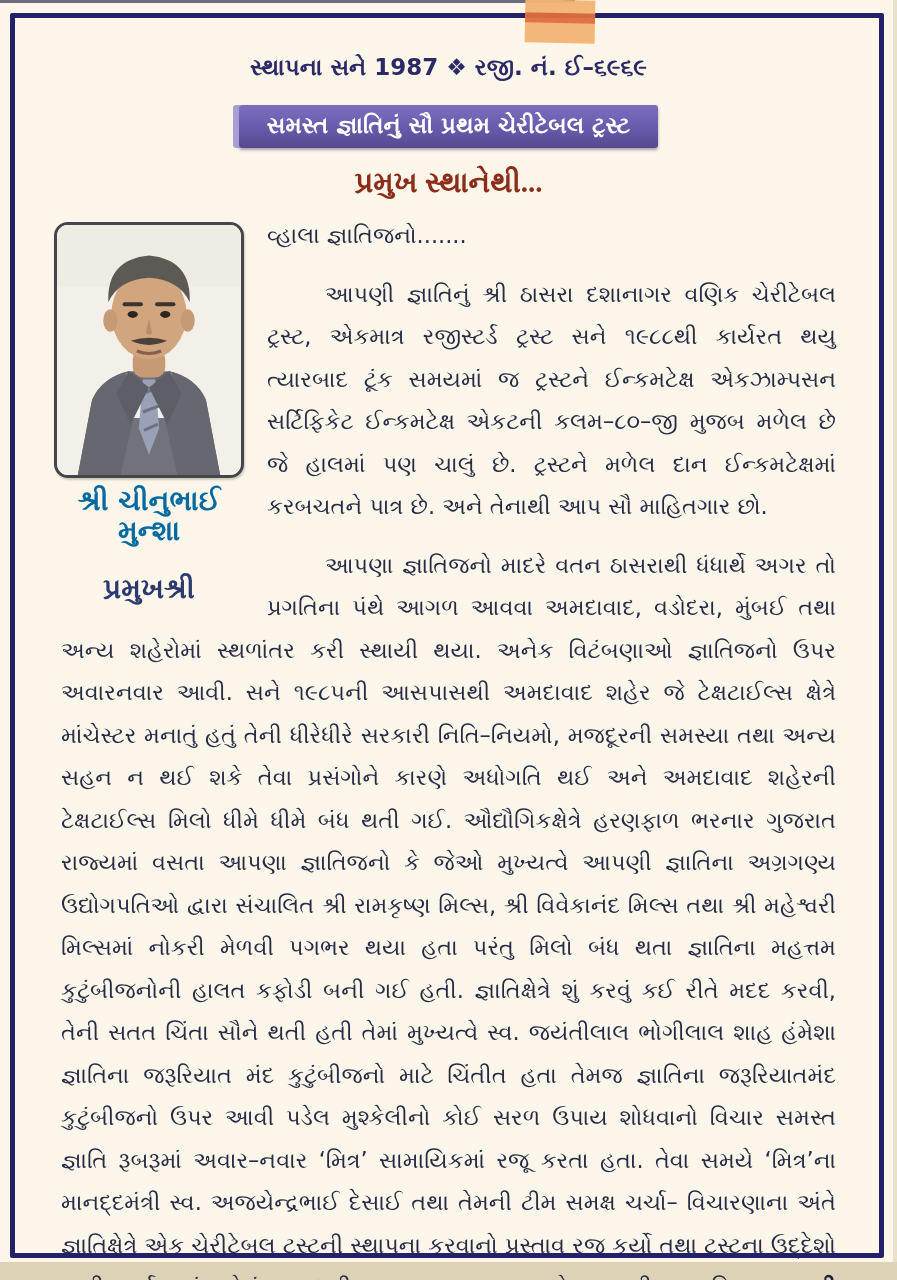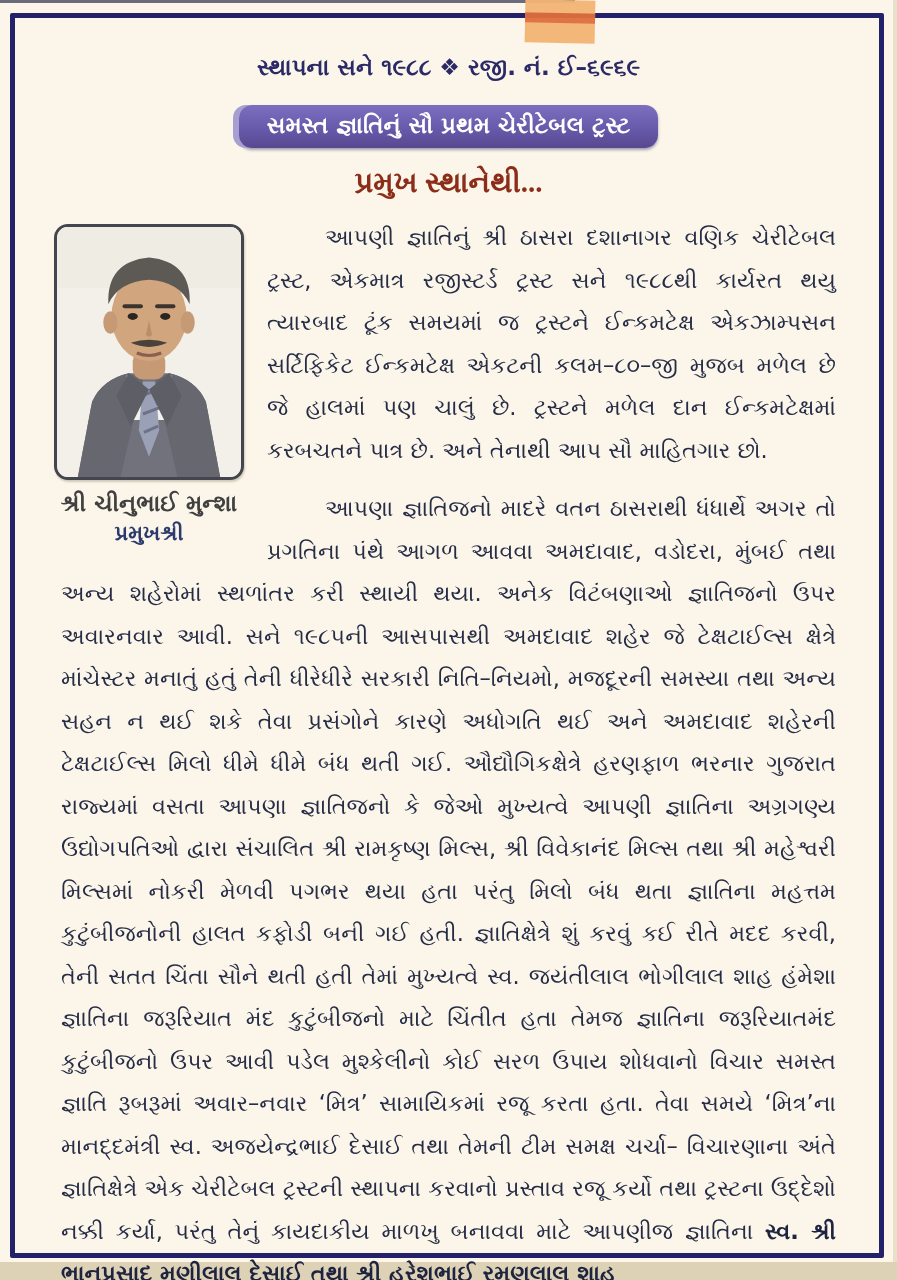--- a/index.html
+++ b/index.html
@@ -37,61 +37,61 @@
     color:#6e2718;text-shadow:1px 1px 0 rgba(110,39,24,.25);
   }
   .subtitle{
     text-align:center;margin:14px 0 0 0;
     font-size:23px;font-weight:bold;color:#2b2a66;
   }
   .badge{
     display:table;margin:24px auto 0 auto;
     background:linear-gradient(180deg,#7d6ec0 0%,#675aab 55%,#57488f 100%);
     color:#ffffff;font-size:23px;font-weight:bold;
-    padding:7px 28px 9px 28px;border-radius:13px;
+    padding:7px 28px 9px 28px;border-radius:3px;
     box-shadow:-6px 0 0 #a79ed1, 0 2px 3px rgba(60,50,110,.45);
   }
   .section-heading{
     text-align:center;margin:18px 0 0 0;
     font-size:29px;font-weight:bold;color:#8c2d19;font-family:Liberation Serif, serif;
   }
 
   .content{
     position:relative;margin:14px 15px 0 15px;
     color:#262c46;font-size:22.5px;line-height:42.5px;
   }
   .photo-block{
     float:left;width:208px;margin:8px 14px 0 0;text-align:center;
   }
   .photo-frame{
     width:184px;height:250px;margin:0 auto;
     border:3px solid #45454f;border-radius:14px;overflow:hidden;
     background:#f4f1ea;box-shadow:1px 2px 2px rgba(80,70,40,.25);
   }
   .photo-frame svg{display:block;width:100%;height:100%;}
-  .caption-name{margin-top:8px;font-size:23px;font-weight:bold;color:#404040;line-height:30px;}
-  .caption-role{font-size:21px;font-weight:bold;color:#2c3a6e;line-height:30px;}
+  .caption-name{margin-top:8px;font-size:28px;font-weight:bold;color:#0369a1;line-height:30px;}
+  .caption-role{font-size:28px;font-weight:bold;color:#2c3a6e;line-height:30px;margin-top:28px;}
 
   .greeting{margin:0;font-weight:500;}
   .para{margin:16px;text-align:justify;text-indent:58px;}
   .bold-names{font-weight:bold;color:#1e2440;}
 </style>
 </head>
 <body>
 
 <div class="scan-top-line"></div>
 <div class="page-frame"></div>
 <div class="orange-tab">
   <div class="tab-stripe"></div>
 </div>
 
 <div class="inner">
 
 
-  <div class="subtitle">સ્થાપના સને ૧૯૮૮ ❖ રજી. નં. ઈ–૬૯૬૯</div>
+  <div class="subtitle">સ્થાપના સને 1987 ❖ રજી. નં. ઈ–૬૯૬૯</div>
 
   <div class="badge">સમસ્ત જ્ઞાતિનું સૌ પ્રથમ ચેરીટેબલ ટ્રસ્ટ</div>
 
   <div class="section-heading">પ્રમુખ સ્થાનેથી...</div>
 
   <div class="content">
 
     <div class="photo-block">
       <div class="photo-frame">
         <svg viewBox="0 0 180 246">
@@ -131,20 +131,21 @@
 
           <path d="M72 114 Q90 108 108 114 Q90 122 72 114 Z" fill="#4a423a"></path>
 
           <path d="M78 124 Q90 129 102 124" stroke="#8a5f4f" stroke-width="3" fill="none"></path>
         </svg>
       </div>
       <div class="caption-name">શ્રી ચીનુભાઈ મુન્શા</div>
       <div class="caption-role">પ્રમુખશ્રી</div>
     </div>
 
+    <p class="greeting">વ્હાલા જ્ઞાતિજનો.......</p>
 
     <p class="para">આપણી જ્ઞાતિનું શ્રી ઠાસરા દશાનાગર વણિક ચેરીટેબલ ટ્રસ્ટ, એકમાત્ર રજીસ્ટર્ડ ટ્રસ્ટ સને ૧૯૮૮થી કાર્યરત થયુ ત્યારબાદ ટૂંક સમયમાં જ ટ્રસ્ટને ઈન્કમટેક્ષ એકઝામ્પસન સર્ટિફિકેટ ઈન્કમટેક્ષ એકટની કલમ–૮૦–જી મુજબ મળેલ છે જે હાલમાં પણ ચાલું છે. ટ્રસ્ટને મળેલ દાન ઈન્કમટેક્ષમાં કરબચતને પાત્ર છે. અને તેનાથી આપ સૌ માહિતગાર છો.</p>
 
     <p class="para"><span>આપણા જ્ઞાતિજનો માદરે વતન ઠાસરાથી ધંધાર્થે અગર તો પ્રગતિના પંથે આગળ આવવા અમદાવાદ, વડોદરા, મુંબઈ તથા અન્ય શહેરોમાં સ્થળાંતર કરી સ્થાયી થયા. અનેક વિટંબણાઓ જ્ઞાતિજનો ઉપર અવારનવાર આવી. સને ૧૯૮૫ની આસપાસથી અમદાવાદ શહેર જે ટેક્ષટાઈલ્સ ક્ષેત્રે માંચેસ્ટર મનાતું હતું તેની ધીરેધીરે સરકારી નિતિ–નિયમો, મજદૂરની સમસ્યા તથા અન્ય સહન ન થઈ શકે તેવા પ્રસંગોને કારણે અધોગતિ થઈ અને અમદાવાદ શહેરની ટેક્ષટાઈલ્સ મિલો ધીમે ધીમે બંધ થતી ગઈ. ઔદ્યૌગિકક્ષેત્રે હરણફાળ ભરનાર ગુજરાત રાજ્યમાં વસતા આપણા જ્ઞાતિજનો કે જેઓ મુખ્યત્વે આપણી જ્ઞાતિના અગ્રગણ્ય ઉદ્યોગપતિઓ દ્વારા સંચાલિત શ્રી રામકૃષ્ણ મિલ્સ, શ્રી વિવેકાનંદ મિલ્સ તથા શ્રી મહેશ્વરી મિલ્સમાં નોકરી મેળવી પગભર થયા હતા પરંતુ મિલો બંધ થતા જ્ઞાતિના મહત્તમ કુટુંબીજનોની હાલત કફોડી બની ગઈ હતી. જ્ઞાતિક્ષેત્રે શું કરવું કઈ રીતે મદદ કરવી, તેની સતત ચિંતા સૌને થતી હતી તેમાં મુખ્યત્વે સ્વ. જયંતીલાલ ભોગીલાલ શાહ હંમેશા જ્ઞાતિના જરૂરિયાત મંદ કુટુંબીજનો માટે ચિંતીત હતા તેમજ જ્ઞાતિના જરૂરિયાતમંદ કુટુંબીજનો ઉપર આવી પડેલ મુશ્કેલીનો કોઈ સરળ ઉપાય શોધવાનો વિચાર સમસ્ત જ્ઞાતિ રૂબરૂમાં અવાર–નવાર ‘મિત્ર’ સામાયિકમાં રજૂ કરતા હતા. તેવા સમયે ‘મિત્ર’ના માનદ્દમંત્રી સ્વ. અજયેન્દ્રભાઈ દેસાઈ તથા તેમની ટીમ સમક્ષ ચર્ચા– વિચારણાના અંતે જ્ઞાતિક્ષેત્રે એક ચેરીટેબલ ટ્રસ્ટની સ્થાપના કરવાનો પ્રસ્તાવ રજૂ કર્યો તથા ટ્રસ્ટના ઉદ્દેશો નક્કી કર્યા, પરંતુ તેનું કાયદાકીય માળખુ બનાવવા માટે આપણીજ જ્ઞાતિના </span><span class="bold-names">સ્વ. શ્રી ભાનુપ્રસાદ મણીલાલ દેસાઈ તથા શ્રી હરેશભાઈ રમણલાલ શાહ</span></p>
 
   </div>
 </div>
 
 <div class="right-strip"></div>
 <div class="bottom-strip"></div>

